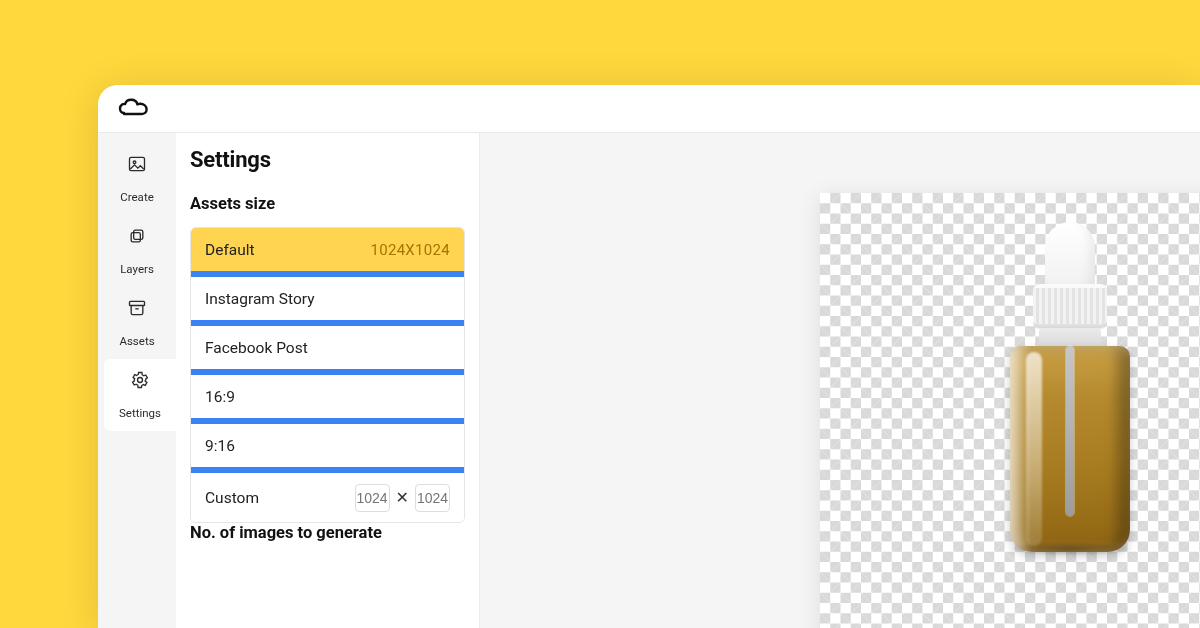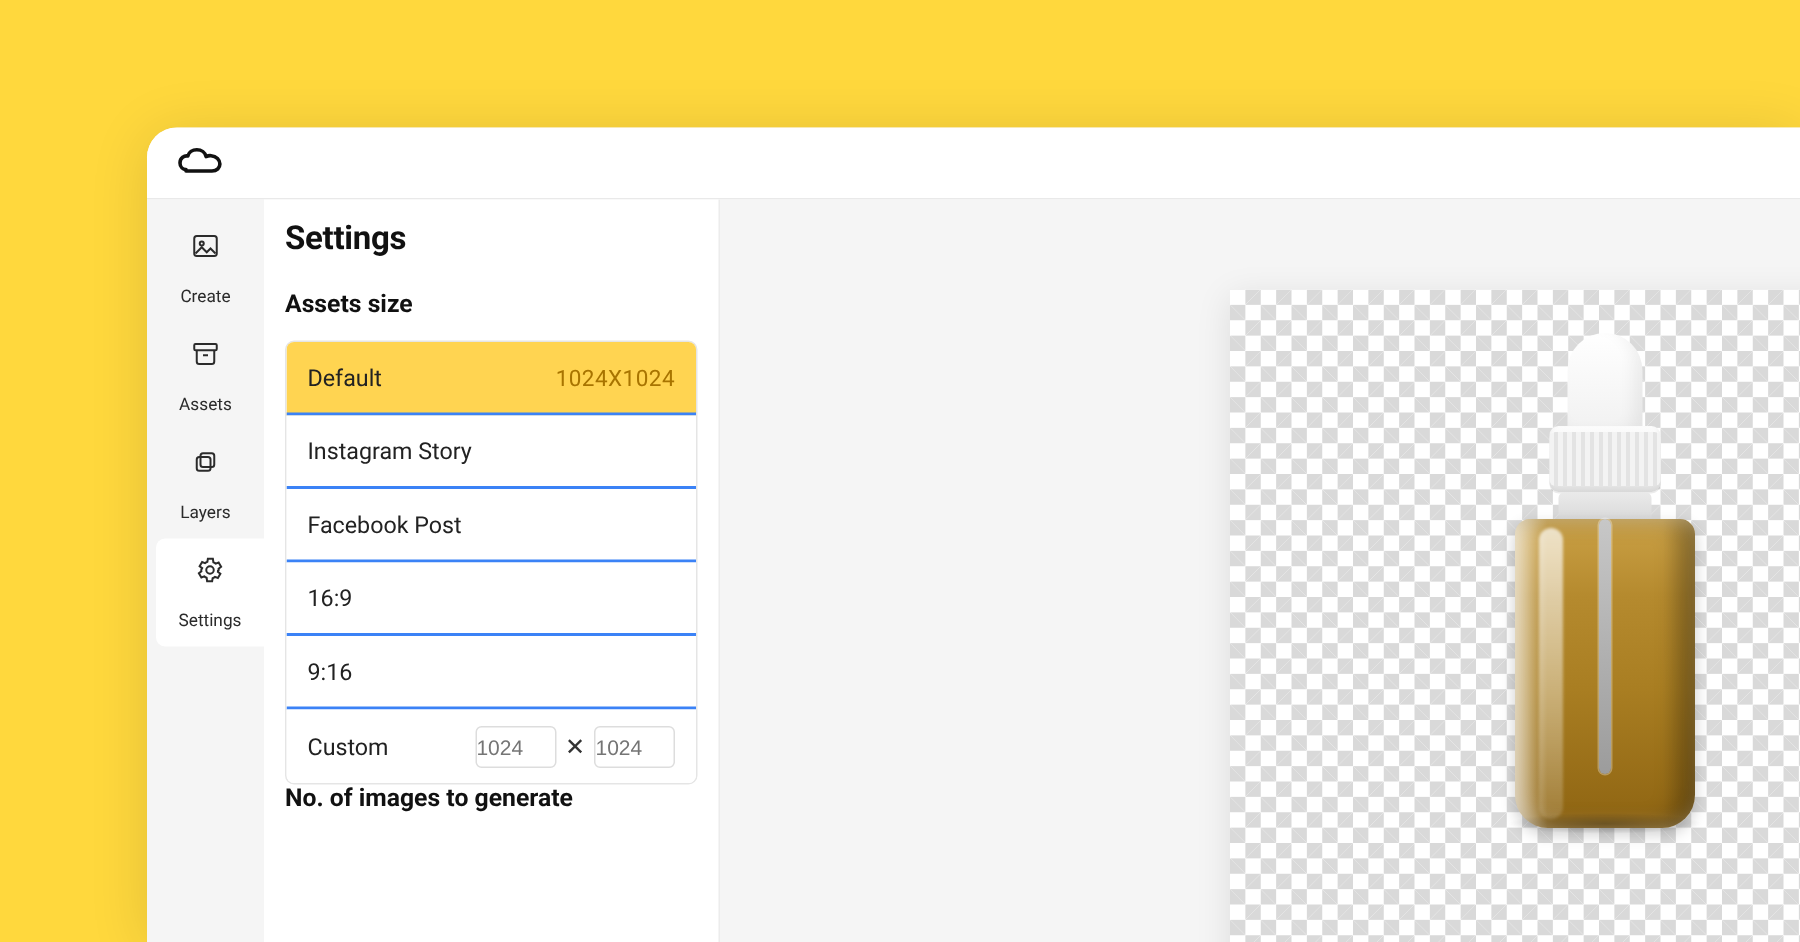--- a/index.html
+++ b/index.html
@@ -85,44 +85,44 @@
     overflow: hidden;
   }
   .size-row {
     height: 49px;
     display: flex;
     align-items: center;
     justify-content: space-between;
     padding: 0 14px;
     font-size: 15.5px;
     color: #222;
-    border-bottom: 2px solid #3b82f6;
+    border-bottom: 6px solid #3b82f6;
     cursor: pointer;
     background: #fff;
   }
   .size-row:last-child { border-bottom: none; }
   .size-row.selected {
     background: #ffd451;
   }
   .size-row .dims {
     font-size: 15px;
     color: #a87400;
     letter-spacing: 0.3px;
   }
   .custom-inputs {
     display: flex;
     align-items: center;
     gap: 6px;
   }
   .custom-inputs input {
-    width: 54px;
+    width: 35px;
     height: 28px;
     border: 1px solid #ddd;
     border-radius: 4px;
-    text-align: left;
+    text-align: center;
     font-size: 14px;
     color: #bbb;
   }
   .custom-inputs .xsep {
     font-size: 16px;
     color: #333;
   }
   .section-label.mt {
   }
   .canvas-area {
@@ -241,35 +241,35 @@
               <rect x="3" y="4" width="18" height="16" rx="2"></rect>
               <circle cx="9" cy="10" r="1.6"></circle>
               <path d="M4 18l5-5 4 4 3-3 4 4"></path>
             </svg>
         </span>
         <span>Create</span>
       </div>
       <div class="rail-item">
         <span class="ic">
           <svg viewBox="0 0 24 24" fill="none" stroke-width="1.6">
+              <rect x="8" y="5" width="11" height="11" rx="2"></rect>
+              <rect x="5" y="8" width="11" height="11" rx="2"></rect>
+            </svg>
+        </span>
+        <span>Layers</span>
+      </div>
+      <div class="rail-item">
+        <span class="ic">
+          <svg viewBox="0 0 24 24" fill="none" stroke-width="1.6">
               <rect x="3" y="4" width="18" height="5" rx="1"></rect>
               <path d="M5 9v9a2 2 0 0 0 2 2h10a2 2 0 0 0 2-2V9"></path>
               <path d="M10 13h4"></path>
             </svg>
         </span>
         <span>Assets</span>
-      </div>
-      <div class="rail-item">
-        <span class="ic">
-          <svg viewBox="0 0 24 24" fill="none" stroke-width="1.6">
-              <rect x="8" y="5" width="11" height="11" rx="2"></rect>
-              <rect x="5" y="8" width="11" height="11" rx="2"></rect>
-            </svg>
-        </span>
-        <span>Layers</span>
       </div>
       <div class="rail-item active">
         <span class="ic">
           <svg viewBox="0 0 24 24" fill="none" stroke-width="1.6">
               <circle cx="12" cy="12" r="3"></circle>
               <path d="M19 12a7 7 0 0 0-.1-1.1l2-1.5-2-3.4-2.3.9a7 7 0 0 0-1.9-1.1L14.3 3h-4l-.4 2.4a7 7 0 0 0-1.9 1.1l-2.3-.9-2 3.4 2 1.5A7 7 0 0 0 5 12c0 .4 0 .7.1 1.1l-2 1.5 2 3.4 2.3-.9c.6.5 1.2.8 1.9 1.1L9.7 21h4l.4-2.4c.7-.3 1.3-.6 1.9-1.1l2.3.9 2-3.4-2-1.5c.1-.4.1-.7.1-1.1z"></path>
             </svg>
         </span>
         <span>Settings</span>
       </div>

